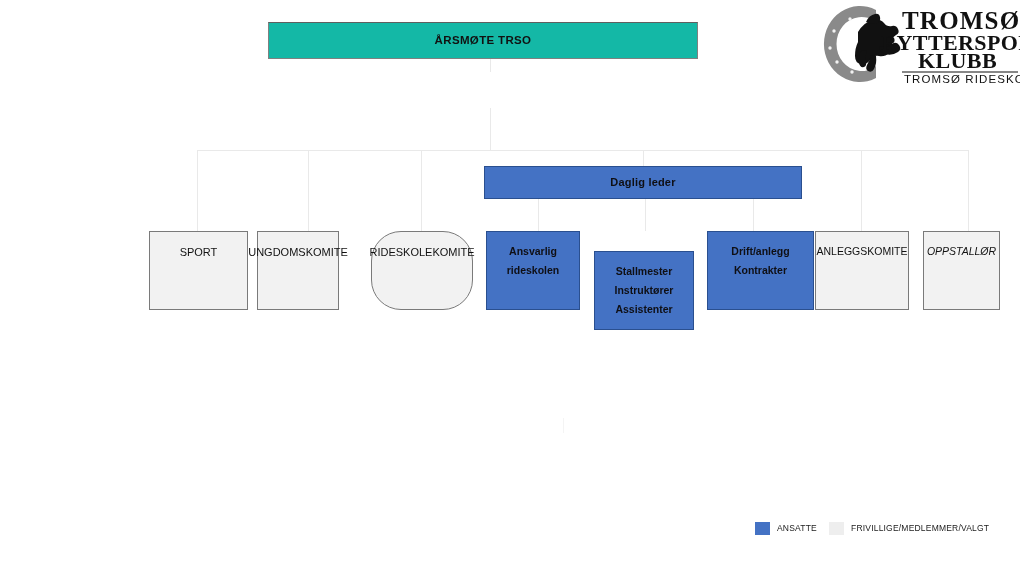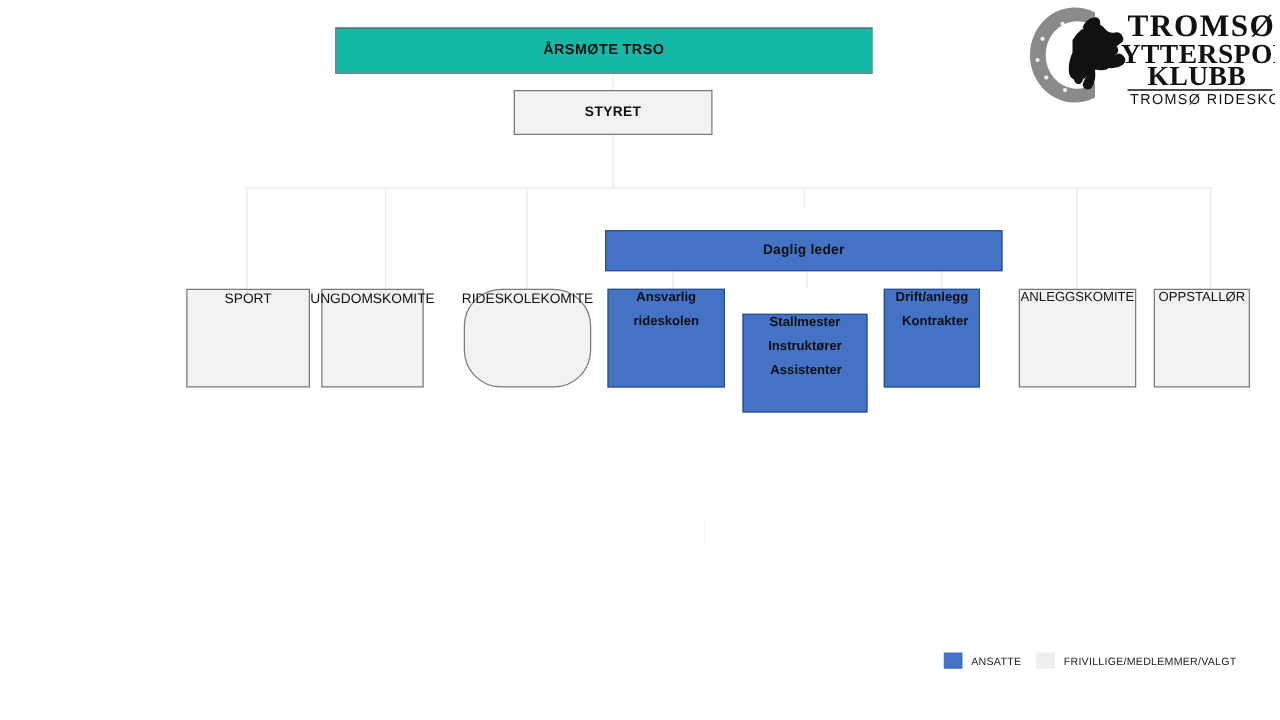--- a/index.html
+++ b/index.html
@@ -51,51 +51,51 @@
     color: #111111;
   }
   .box-blue {
     background: #4472c4;
     border: 1px solid #2a4f8f;
     color: #0f0f14;
     font-weight: bold;
   }
 
   
-  .box.align-top { align-items: flex-start; }
+  .box.align-top { align-items: flex-start; padding-top: 13px; }
   .box.align-mid { align-items: center; }
 
   .node-label { display: block; padding: 0 6px; }
 
   
   #node-arsmote {
     left: 268px; top: 22px; width: 430px; height: 37px;
     font-size: 11.5px; font-weight: bold; letter-spacing: .35px;
   }
   #node-styret {
     left: 411px; top: 72px; width: 159px; height: 36px;
     font-size: 11px; font-weight: bold; letter-spacing: .3px;
   }
   #node-daglig {
-    left: 484px; top: 184px; width: 318px; height: 33px;
+    left: 484px; top: 166px; width: 318px; height: 33px;
     font-size: 11px; letter-spacing: .2px;
   }
 
   .row-bottom { top: 231px; height: 79px; }
   #node-sport        { left: 149px; width: 99px;  font-size: 11px; }
   #node-ungdom       { left: 257px; width: 82px; font-size: 11px; }
   #node-rideskole    { left: 371px; width: 102px; font-size: 11px; border-radius: 30px; }
   #node-ansvarlig    { left: 486px; width: 94px;  font-size: 10.5px; }
   #node-stallmester  { left: 594px; width: 100px; font-size: 10.5px; margin-top: 20px; }
-  #node-drift        { left: 707px; width: 77px;  font-size: 10.5px; }
+  #node-drift        { left: 707px; width: 107px;  font-size: 10.5px; }
   #node-anleggs      { left: 815px; width: 94px;  font-size: 10.5px; }
-  #node-oppstallor   { left: 923px; width: 77px;  font-size: 10.5px; }
+  #node-oppstallor   { left: 923px; width: 77px;  font-size: 10.5px; font-style: italic; }
 
   .multiline span { display: block; }
-  .multiline span + span { margin-top: 5px; text-align: right; }
+  .multiline span + span { margin-top: 5px; }
 
   
   #stray-tick {
     position: absolute;
     left: 563px; top: 418px;
     width: 1px; height: 15px;
     background: #f4f4f4;
   }
 
   
@@ -105,21 +105,21 @@
     width: 214px; height: 84px;
   }
   #logo svg { display: block; width: 100%; height: 100%; }
 
   
   #legend {
     position: absolute;
     left: 755px; top: 521px;
     height: 14px;
     display: flex;
-    align-items: flex-end;
+    align-items: center;
     font-size: 8.5px;
     color: #1a1a1a;
     letter-spacing: .2px;
     white-space: nowrap;
   }
   .legend-item { display: flex; align-items: center; }
   .legend-item + .legend-item { margin-left: 12px; }
   .legend-swatch {
     width: 15px; height: 13px;
     margin-right: 7px;
@@ -147,23 +147,20 @@
   <div class="conn conn-v" style="left:968px; top:150px; height:81px;"></div>
 
   <div class="conn conn-v" style="left:538px; top:199px; height:32px;"></div>
   <div class="conn conn-v" style="left:645px; top:199px; height:32px;"></div>
   <div class="conn conn-v" style="left:753px; top:199px; height:32px;"></div>
 
   <div class="box box-grey align-mid" id="node-arsmote">
     <span class="node-label">ÅRSMØTE TRSO</span>
   </div>
 
-  <div class="box box-grey-light align-mid" id="node-styret">
-    <span class="node-label">STYRET</span>
-  </div>
 
   <div class="box box-blue align-mid" id="node-daglig">
     <span class="node-label">Daglig leder</span>
   </div>
 
   <div class="box box-grey-light align-top row-bottom" id="node-sport">
     <span class="node-label">SPORT</span>
   </div>
 
   <div class="box box-grey-light align-top row-bottom" id="node-ungdom">

